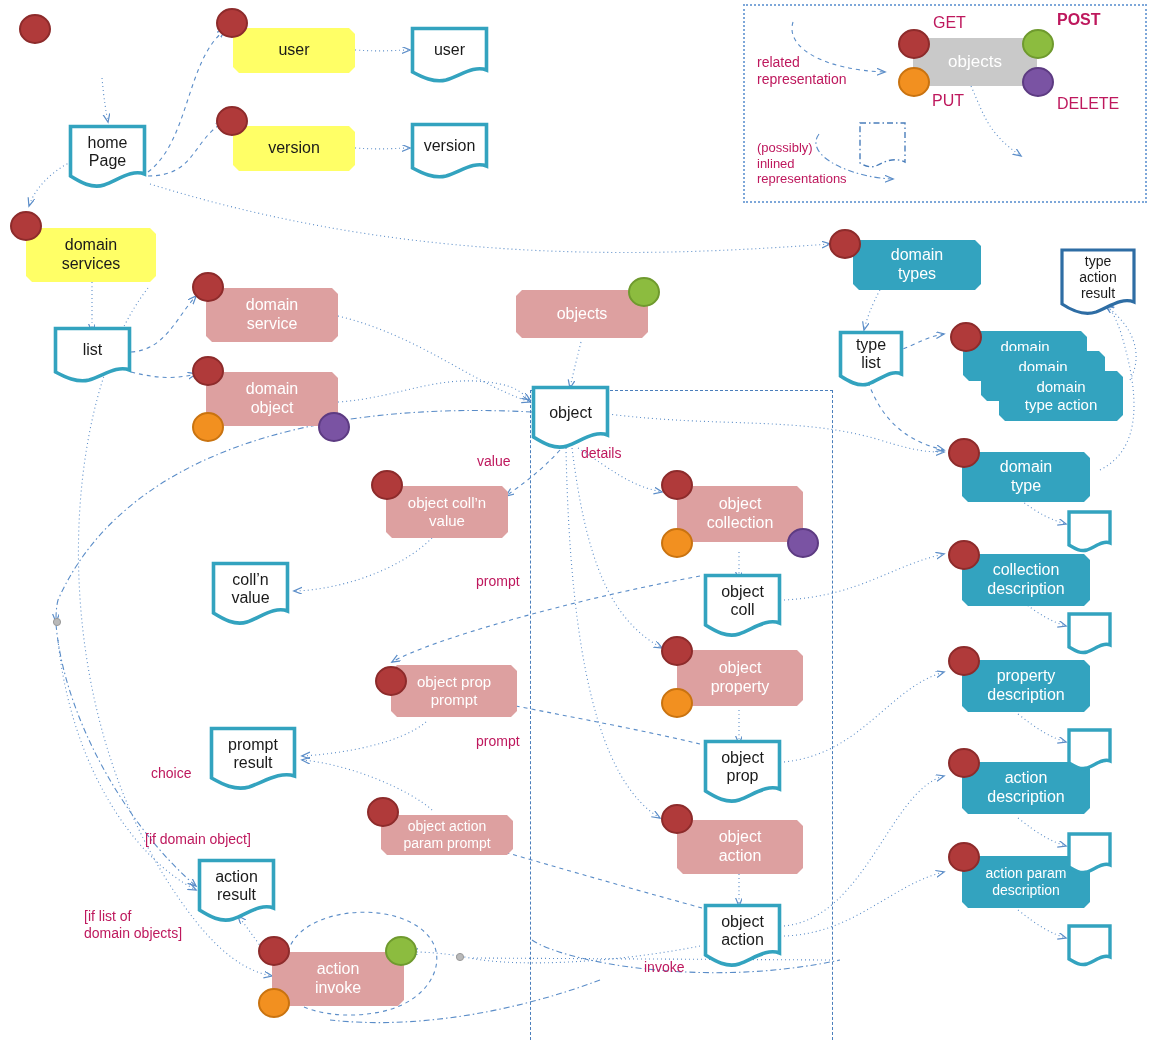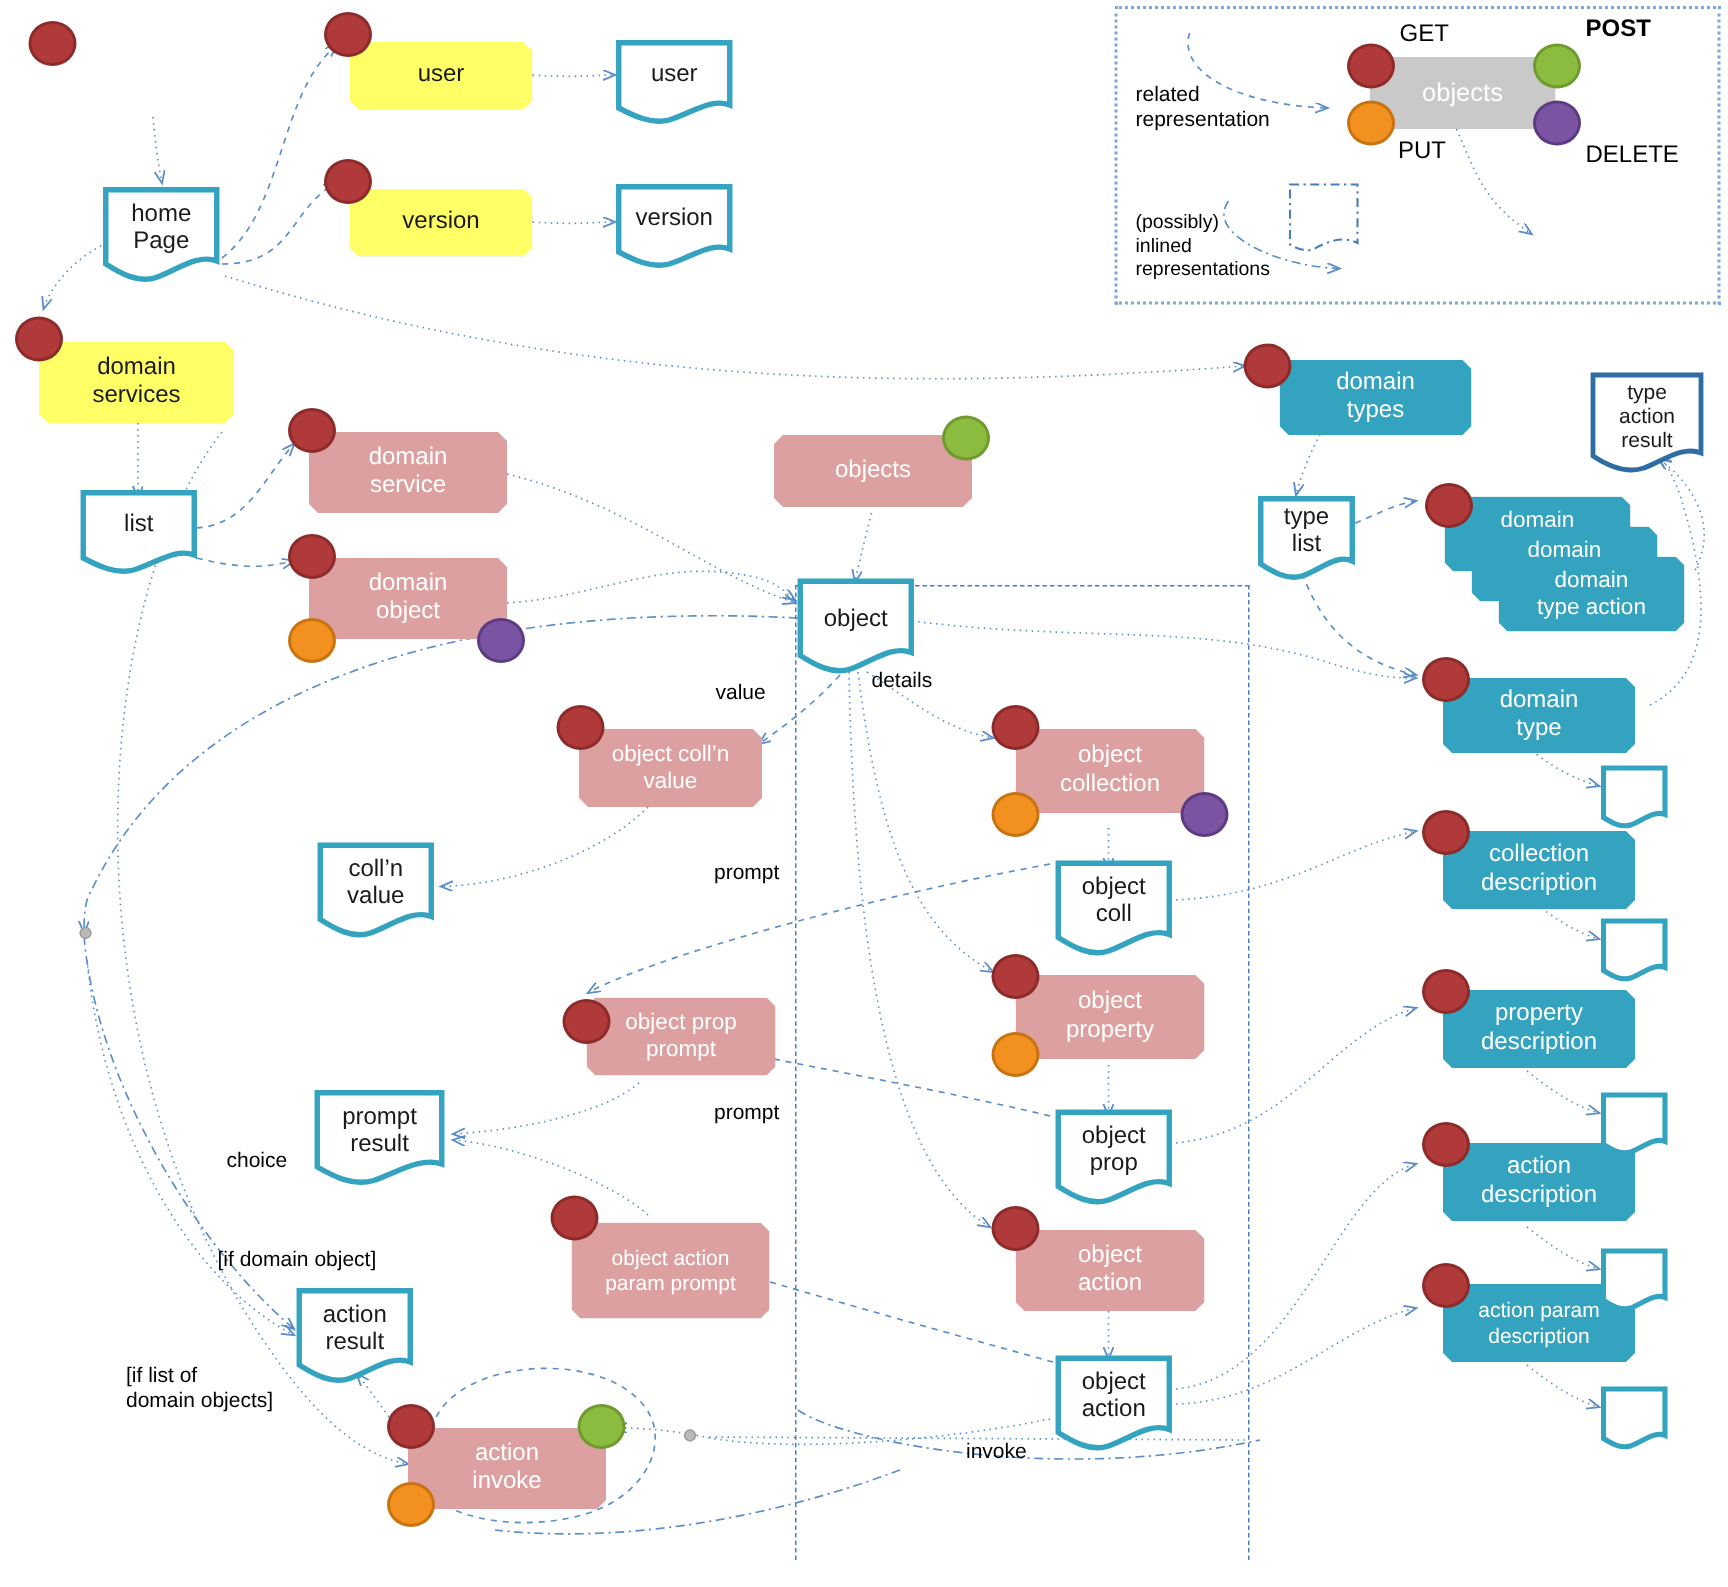--- a/index.html
+++ b/index.html
@@ -29,21 +29,21 @@
   .doc.dark .lbl{transform:translateY(-6px);}
 
   
   .dot{position:absolute;width:32px;height:30px;border-radius:50%;box-sizing:border-box;}
   .dot.get{background:#b03a3a;border:2px solid #8d2b2b;}
   .dot.post{background:#8cbc3f;border:2px solid #6f9a2e;}
   .dot.put{background:#f29020;border:2px solid #c97310;}
   .dot.del{background:#7a53a3;border:2px solid #5d3b82;}
 
   
-  .txt{position:absolute;color:#000000;font-size:14px;line-height:1.2;white-space:pre;}
+  .txt{position:absolute;color:#be185d;font-size:14px;line-height:1.2;white-space:pre;}
   .txt.big{font-size:16px;}
 
   
   #legend{position:absolute;box-sizing:border-box;border:2px dotted #7da7d9;background:#fff;}
 
   
   .groupbox{position:absolute;box-sizing:border-box;border:1.6px dashed #4a7ebb;
             border-bottom:none;background:transparent;}
 </style>
 </head>
@@ -251,21 +251,21 @@
     <span class="lbl" style="font-size:15px;">object prop<br>prompt</span>
   </div>
   <div class="dot get" style="left:375px;top:666px;"></div>
 
   <div class="node n-pink" style="left:677px;top:650px;width:126px;height:56px;">
     <span class="lbl">object<br>property</span>
   </div>
   <div class="dot get" style="left:661px;top:636px;"></div>
   <div class="dot put" style="left:661px;top:688px;"></div>
 
-  <div class="node n-pink" style="left:381px;top:815px;width:132px;height:64px;">
+  <div class="node n-pink" style="left:381px;top:815px;width:132px;height:40px;">
     <span class="lbl" style="font-size:14px;">object action<br>param prompt</span>
   </div>
   <div class="dot get" style="left:367px;top:797px;"></div>
 
   <div class="node n-pink" style="left:677px;top:820px;width:126px;height:54px;">
     <span class="lbl">object<br>action</span>
   </div>
   <div class="dot get" style="left:661px;top:804px;"></div>
 
   <div class="node n-pink" style="left:272px;top:952px;width:132px;height:54px;">

